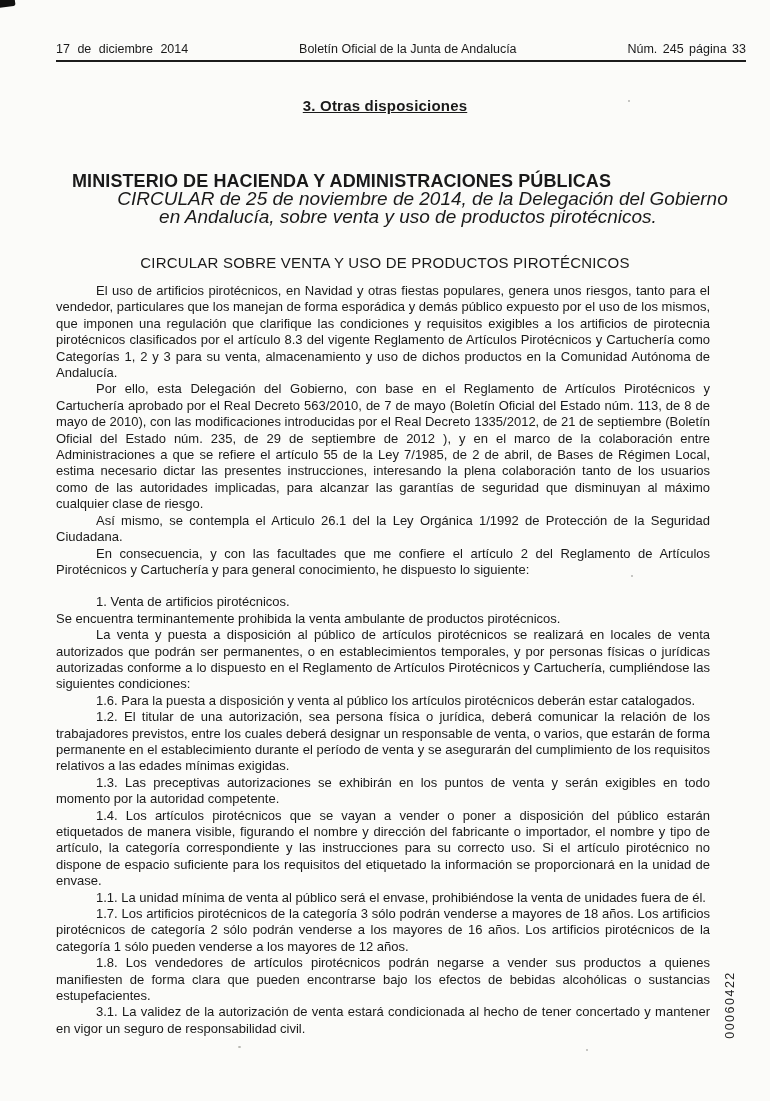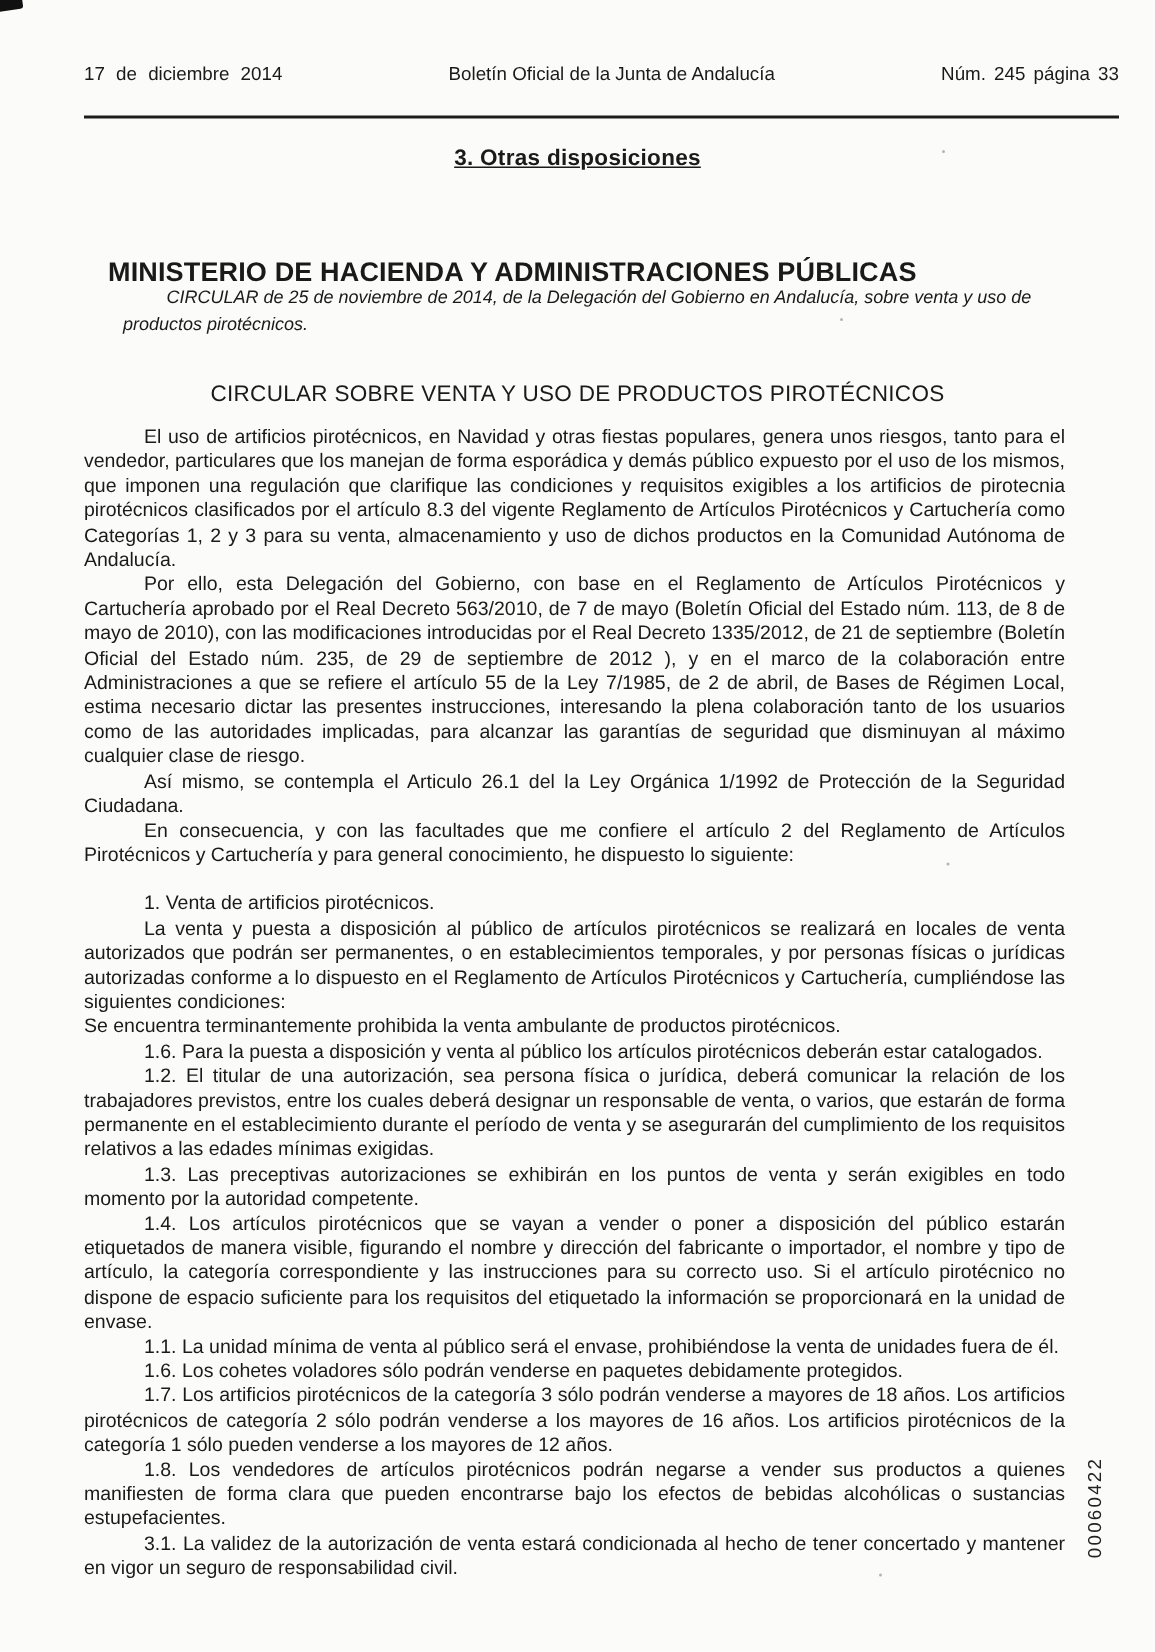--- a/index.html
+++ b/index.html
@@ -14,36 +14,36 @@
   
   .corner-artifact{
     position:absolute;left:-4px;top:-3px;width:19px;height:10px;
     background:#111;border-radius:2px;transform:rotate(-8deg);
   }
   .masthead{
     position:absolute;left:56px;top:42px;width:690px;
     display:flex;justify-content:space-between;align-items:baseline;
     font-size:12.5px;
     border-bottom:2px solid #1c1c1c;
-    padding-bottom:21px;
+    padding-bottom:4px;
   }
   .masthead .date{word-spacing:4px;}
   .masthead .issue{word-spacing:2px;}
   .section-title{
     position:absolute;top:97px;left:0;right:0;margin:0;
     text-align:center;font-size:15px;font-weight:bold;letter-spacing:.2px;text-decoration:underline;
   }
   .ministry{
     position:absolute;top:155px;left:56px;margin:16px;
     font-size:18px;font-weight:bold;letter-spacing:.1px;
   }
   .circular-ref{
     position:absolute;top:190px;left:56px;width:652px;margin:0;
-    font-style:italic;font-size:12px;line-height:17.5px;
-    padding-left:26px;text-indent:29px;
+    font-style:italic;font-size:19px;line-height:17.5px;
+    padding-left:26px;text-indent:29px;text-align:center;
   }
   .doc-title{
     position:absolute;top:254px;left:0;right:0;margin:0;
     text-align:center;font-size:15px;font-weight:normal;letter-spacing:.2px;
   }
   .body{
     position:absolute;top:283px;left:56px;width:654px;
     font-size:13px;line-height:16.4px;text-align:justify;
   }
   .para{margin:0;text-indent:40px;}
@@ -81,28 +81,27 @@
   <p class="circular-ref">CIRCULAR de 25 de noviembre de 2014, de la Delegación del Gobierno en Andalucía, sobre venta y uso de productos pirotécnicos.</p>
 
   <h3 class="doc-title">CIRCULAR SOBRE VENTA Y USO DE PRODUCTOS PIROTÉCNICOS</h3>
 
   <main class="body">
       <p class="para">El uso de artificios pirotécnicos, en Navidad y otras fiestas populares, genera unos riesgos, tanto para el vendedor, particulares que los manejan de forma esporádica y demás público expuesto por el uso de los mismos, que imponen una regulación que clarifique las condiciones y requisitos exigibles a los artificios de pirotecnia pirotécnicos clasificados por el artículo 8.3 del vigente Reglamento de Artículos Pirotécnicos y Cartuchería como Categorías 1, 2 y 3 para su venta, almacenamiento y uso de dichos productos en la Comunidad Autónoma de Andalucía.</p>
       <p class="para">Por ello, esta Delegación del Gobierno, con base en el Reglamento de Artículos Pirotécnicos y Cartuchería aprobado por el Real Decreto 563/2010, de 7 de mayo (Boletín Oficial del Estado núm. 113, de 8 de mayo de 2010), con las modificaciones introducidas por el Real Decreto 1335/2012, de 21 de septiembre (Boletín Oficial del Estado núm. 235, de 29 de septiembre de 2012 ), y en el marco de la colaboración entre Administraciones a que se refiere el artículo 55 de la Ley 7/1985, de 2 de abril, de Bases de Régimen Local, estima necesario dictar las presentes instrucciones, interesando la plena colaboración tanto de los usuarios como de las autoridades implicadas, para alcanzar las garantías de seguridad que disminuyan al máximo cualquier clase de riesgo.</p>
       <p class="para">Así mismo, se contempla el Articulo 26.1 del la Ley Orgánica 1/1992 de Protección de la Seguridad Ciudadana.</p>
       <p class="para">En consecuencia, y con las facultades que me confiere el artículo 2 del Reglamento de Artículos Pirotécnicos y Cartuchería y para general conocimiento, he dispuesto lo siguiente:</p>
       <p class="para spaced">1. Venta de artificios pirotécnicos.</p>
+      <p class="para flush">Se encuentra terminantemente prohibida la venta ambulante de productos pirotécnicos.</p>
       <p class="para">La venta y puesta a disposición al público de artículos pirotécnicos se realizará en locales de venta autorizados que podrán ser permanentes, o en establecimientos temporales, y por personas físicas o jurídicas autorizadas conforme a lo dispuesto en el Reglamento de Artículos Pirotécnicos y Cartuchería, cumpliéndose las siguientes condiciones:</p>
-      <p class="para flush">Se encuentra terminantemente prohibida la venta ambulante de productos pirotécnicos.</p>
       <p class="para">1.6. Para la puesta a disposición y venta al público los artículos pirotécnicos deberán estar catalogados.</p>
       <p class="para">1.2. El titular de una autorización, sea persona física o jurídica, deberá comunicar la relación de los trabajadores previstos, entre los cuales deberá designar un responsable de venta, o varios, que estarán de forma permanente en el establecimiento durante el período de venta y se asegurarán del cumplimiento de los requisitos relativos a las edades mínimas exigidas.</p>
       <p class="para">1.3. Las preceptivas autorizaciones se exhibirán en los puntos de venta y serán exigibles en todo momento por la autoridad competente.</p>
       <p class="para">1.4. Los artículos pirotécnicos que se vayan a vender o poner a disposición del público estarán etiquetados de manera visible, figurando el nombre y dirección del fabricante o importador, el nombre y tipo de artículo, la categoría correspondiente y las instrucciones para su correcto uso. Si el artículo pirotécnico no dispone de espacio suficiente para los requisitos del etiquetado la información se proporcionará en la unidad de envase.</p>
       <p class="para">1.1. La unidad mínima de venta al público será el envase, prohibiéndose la venta de unidades fuera de él.</p>
-      <p class="para">1.6. Los cohetes voladores sólo podrán venderse en paquetes debidamente protegidos.</p>
       <p class="para">1.7. Los artificios pirotécnicos de la categoría 3 sólo podrán venderse a mayores de 18 años. Los artificios pirotécnicos de categoría 2 sólo podrán venderse a los mayores de 16 años. Los artificios pirotécnicos de la categoría 1 sólo pueden venderse a los mayores de 12 años.</p>
       <p class="para">1.8. Los vendedores de artículos pirotécnicos podrán negarse a vender sus productos a quienes manifiesten de forma clara que pueden encontrarse bajo los efectos de bebidas alcohólicas o sustancias estupefacientes.</p>
       <p class="para">3.1. La validez de la autorización de venta estará condicionada al hecho de tener concertado y mantener en vigor un seguro de responsabilidad civil.</p>
     </main>
 
   <div class="vcode">00060422</div>
 
   <div class="speck s1"></div>
   <div class="speck s2"></div>
   <div class="speck s3"></div>

